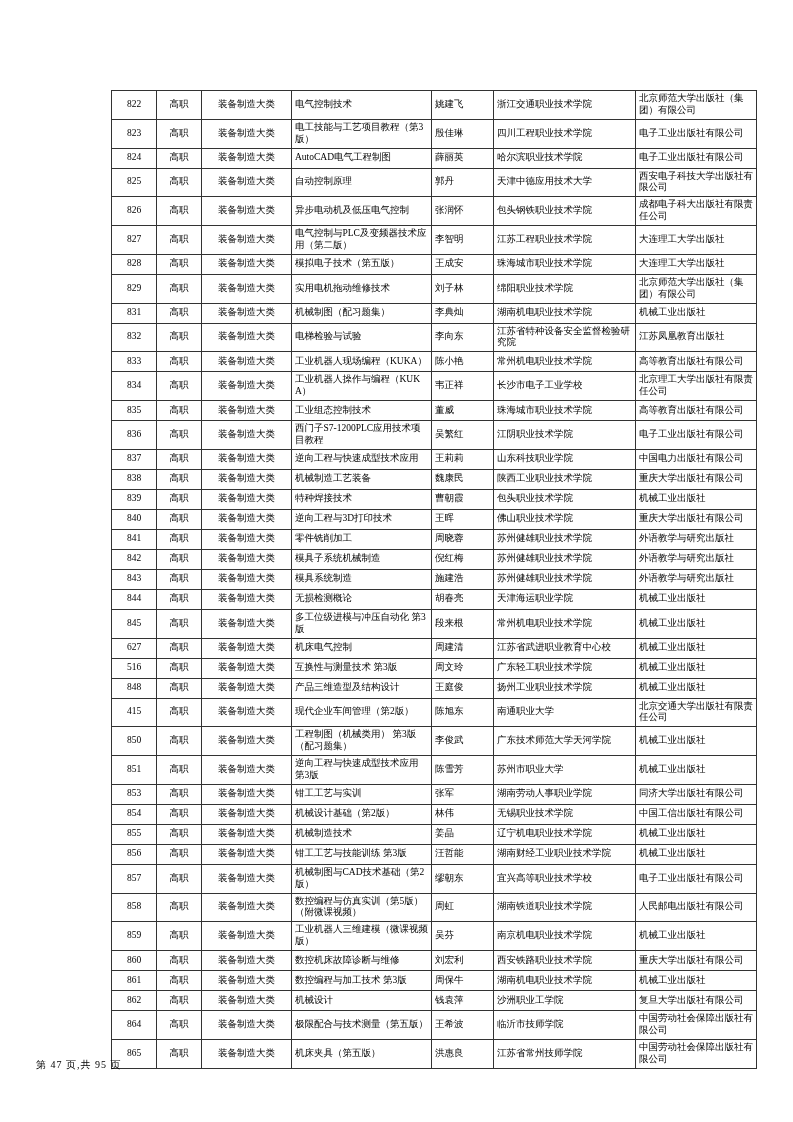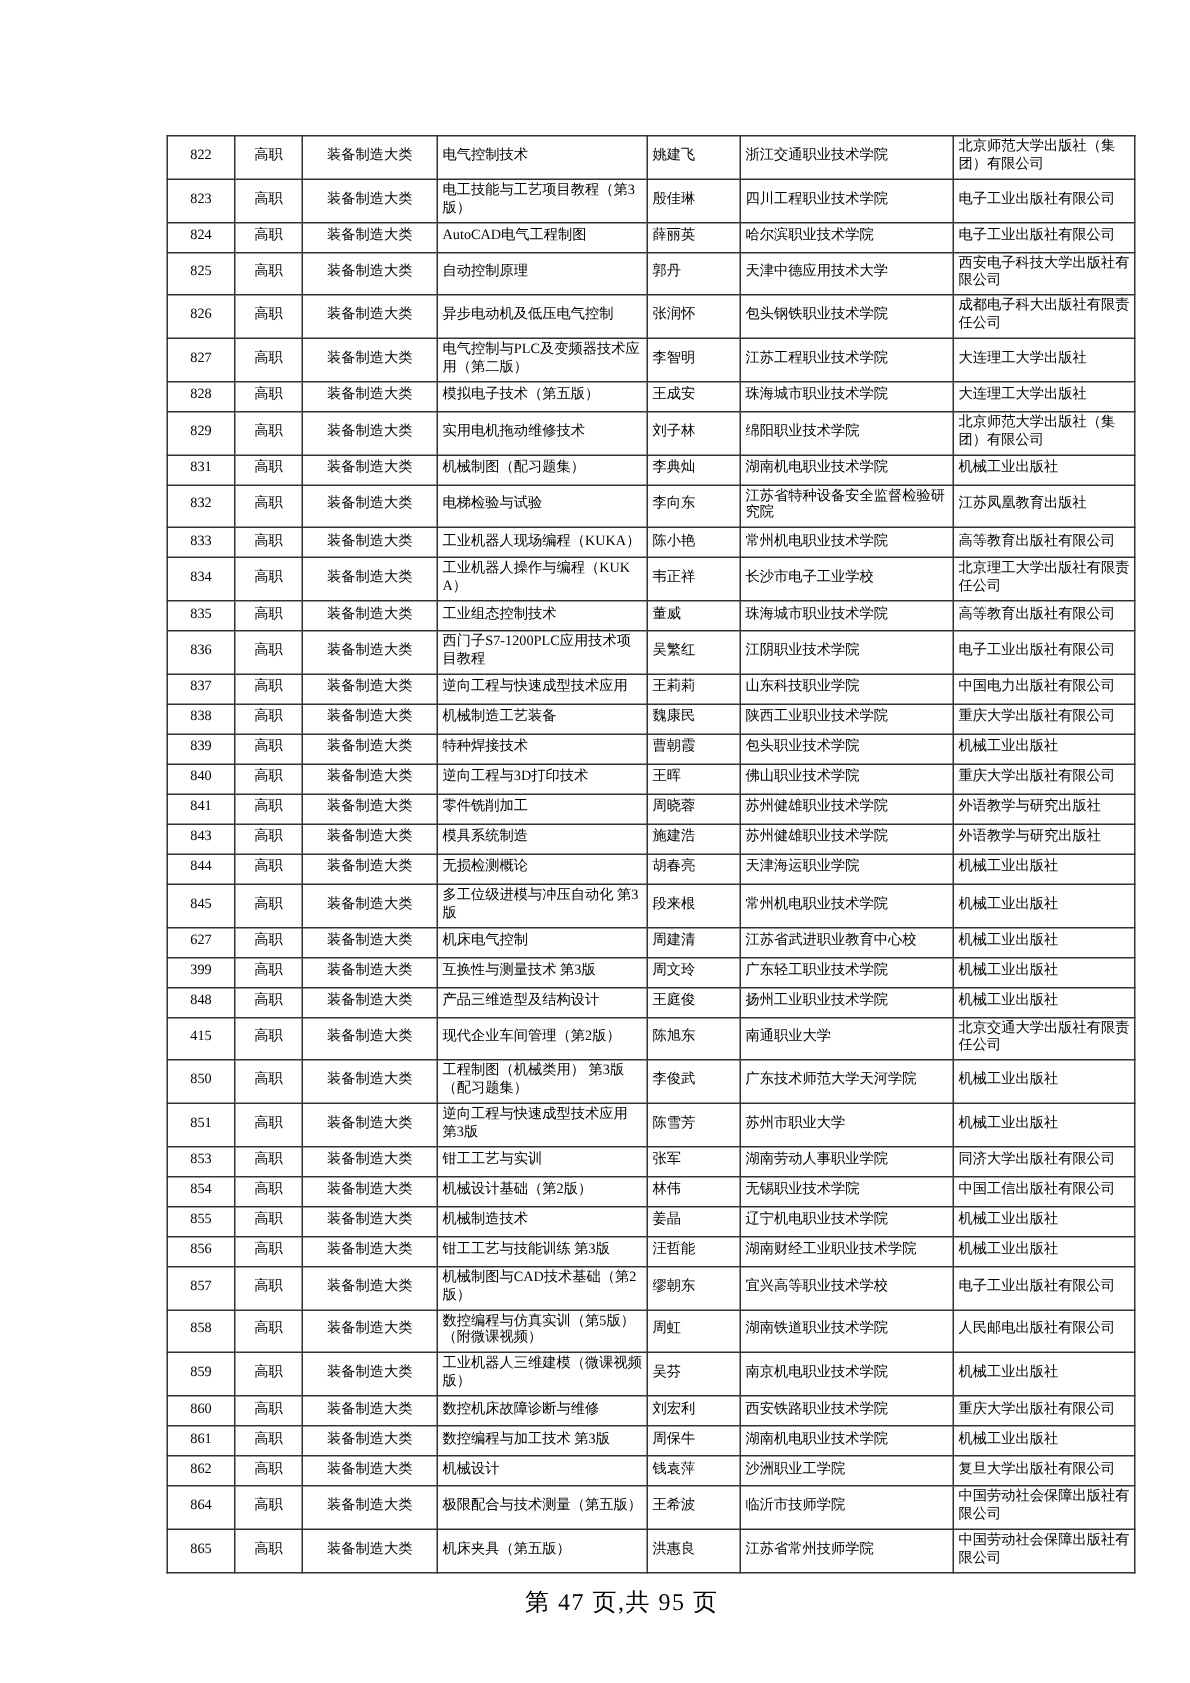--- a/index.html
+++ b/index.html
@@ -35,22 +35,22 @@
     word-break: break-all;
     overflow: hidden;
   }
   td.c-id, td.c-level, td.c-category { text-align: center; }
   td.c-title, td.c-author, td.c-school, td.c-publisher { text-align: left; }
   .footer {
     position: absolute;
     left: 0;
     right: 0;
     top: 1058px;
-    text-align: center;
-    font-size: 16px;
+    text-align: left;
+    font-size: 10px;
     letter-spacing: 1px;
   }
 </style>
 </head>
 <body>
 
 <div class="sheet">
 
   <table class="book-table">
     <colgroup>
@@ -228,20 +228,29 @@
         <tr>
     <td class="c-id">841</td>
     <td class="c-level">高职</td>
     <td class="c-category">装备制造大类</td>
     <td class="c-title">零件铣削加工</td>
     <td class="c-author">周晓蓉</td>
     <td class="c-school">苏州健雄职业技术学院</td>
     <td class="c-publisher">外语教学与研究出版社</td>
   </tr>
         <tr>
+    <td class="c-id">842</td>
+    <td class="c-level">高职</td>
+    <td class="c-category">装备制造大类</td>
+    <td class="c-title">模具子系统机械制造</td>
+    <td class="c-author">倪红梅</td>
+    <td class="c-school">苏州健雄职业技术学院</td>
+    <td class="c-publisher">外语教学与研究出版社</td>
+  </tr>
+        <tr>
     <td class="c-id">843</td>
     <td class="c-level">高职</td>
     <td class="c-category">装备制造大类</td>
     <td class="c-title">模具系统制造</td>
     <td class="c-author">施建浩</td>
     <td class="c-school">苏州健雄职业技术学院</td>
     <td class="c-publisher">外语教学与研究出版社</td>
   </tr>
         <tr>
     <td class="c-id">844</td>
@@ -264,21 +273,21 @@
         <tr>
     <td class="c-id">627</td>
     <td class="c-level">高职</td>
     <td class="c-category">装备制造大类</td>
     <td class="c-title">机床电气控制</td>
     <td class="c-author">周建清</td>
     <td class="c-school">江苏省武进职业教育中心校</td>
     <td class="c-publisher">机械工业出版社</td>
   </tr>
         <tr>
-    <td class="c-id">399</td>
+    <td class="c-id">516</td>
     <td class="c-level">高职</td>
     <td class="c-category">装备制造大类</td>
     <td class="c-title">互换性与测量技术 第3版</td>
     <td class="c-author">周文玲</td>
     <td class="c-school">广东轻工职业技术学院</td>
     <td class="c-publisher">机械工业出版社</td>
   </tr>
         <tr>
     <td class="c-id">848</td>
     <td class="c-level">高职</td>

